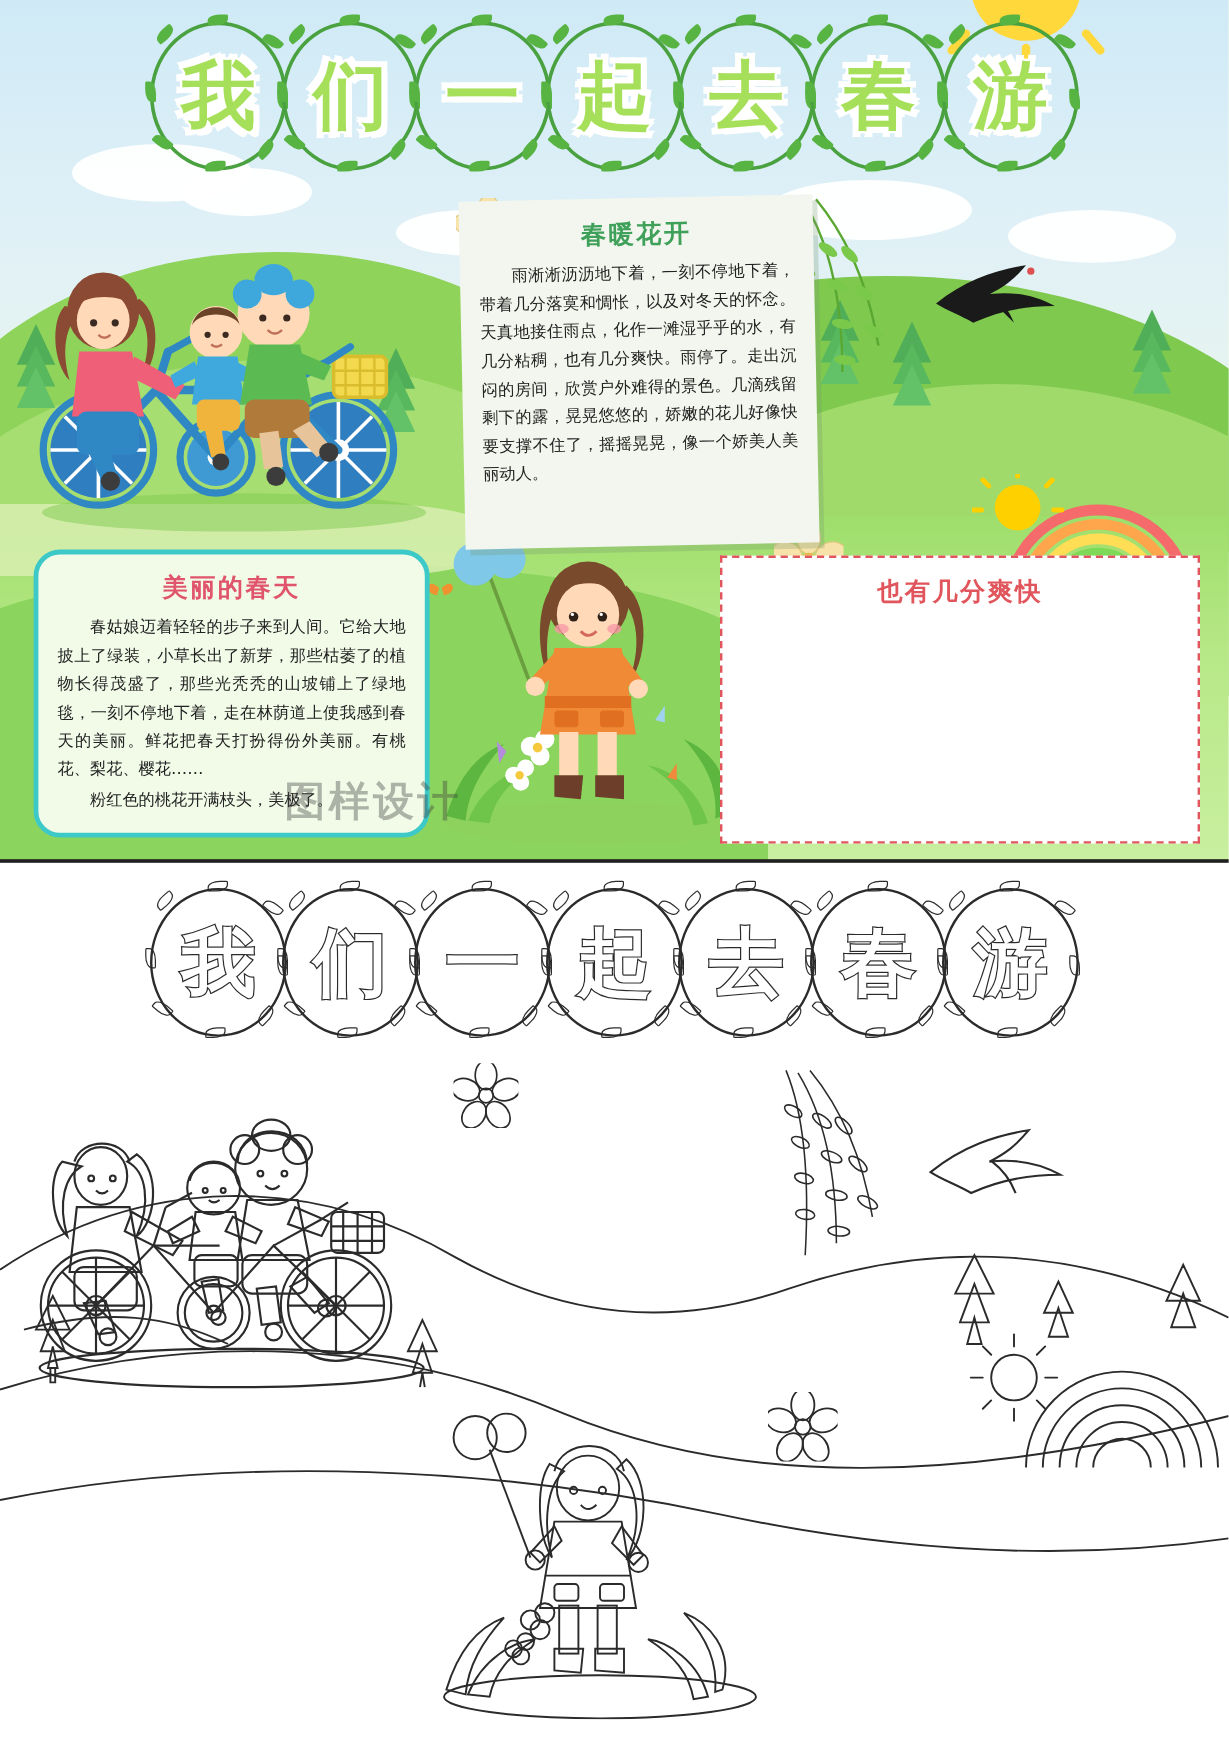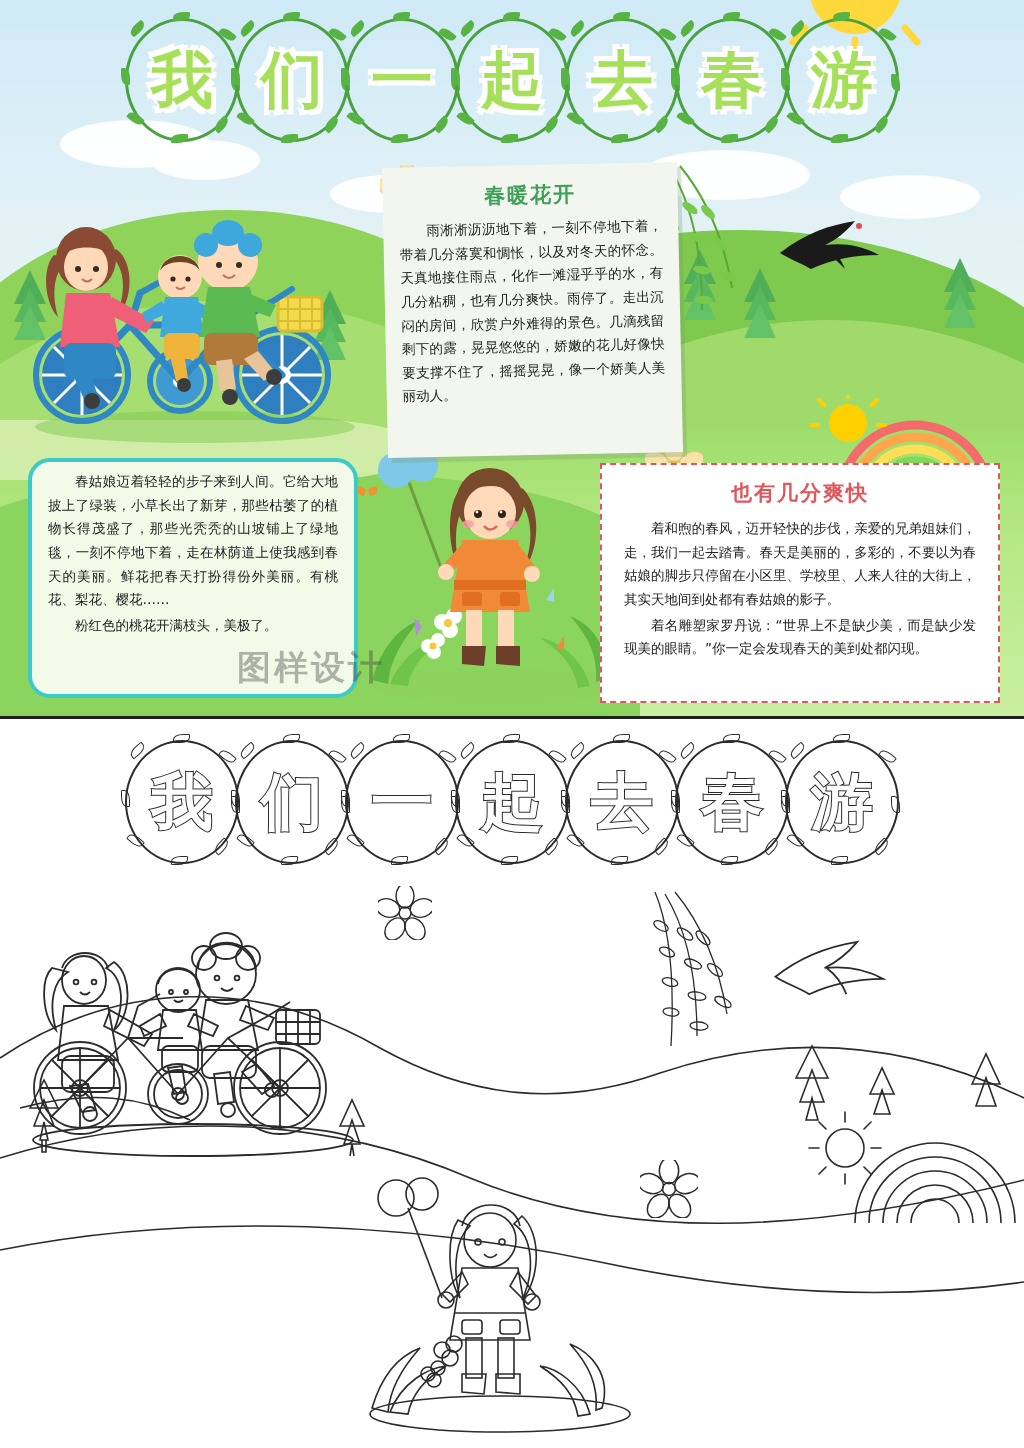--- a/index.html
+++ b/index.html
@@ -456,32 +456,29 @@
     </svg>
 
     <div class="card" id="card-spring-warm">
       <div class="card-title">春暖花开</div>
       <div class="card-body">
         <p>雨淅淅沥沥地下着，一刻不停地下着，带着几分落寞和惆怅，以及对冬天的怀念。天真地接住雨点，化作一滩湿乎乎的水，有几分粘稠，也有几分爽快。雨停了。走出沉闷的房间，欣赏户外难得的景色。几滴残留剩下的露，晃晃悠悠的，娇嫩的花儿好像快要支撑不住了，摇摇晃晃，像一个娇美人美丽动人。</p>
       </div>
     </div>
 
     <div class="card" id="card-beautiful-spring">
+      <div class="card-title">美丽的春天</div>
       <div class="card-body">
         <p>春姑娘迈着轻轻的步子来到人间。它给大地披上了绿装，小草长出了新芽，那些枯萎了的植物长得茂盛了，那些光秃秃的山坡铺上了绿地毯，一刻不停地下着，走在林荫道上使我感到春天的美丽。鲜花把春天打扮得份外美丽。有桃花、梨花、樱花……</p>
         <p>粉红色的桃花开满枝头，美极了。</p>
       </div>
     </div>
 
     <div class="card" id="card-outing">
       <div class="card-title">也有几分爽快</div>
-      <div class="card-body">
-        <p>着和煦的春风，迈开轻快的步伐，亲爱的兄弟姐妹们，走，我们一起去踏青。春天是美丽的，多彩的，不要以为春姑娘的脚步只停留在小区里、学校里、人来人往的大街上，其实天地间到处都有春姑娘的影子。</p>
-        <p>着名雕塑家罗丹说：“世界上不是缺少美，而是缺少发现美的眼睛。”你一定会发现春天的美到处都闪现。</p>
-      </div>
     </div>
 
     <div class="watermark">图样设计</div>
   </div>
 
   <div class="title-band" id="title-color">
     <div class="wreath-row">
       <div class="wreath-char">
         <div class="wreath-ring"></div>
         <div class="leaf" style="left:8px;top:10px;transform:rotate(-40deg);"></div>

